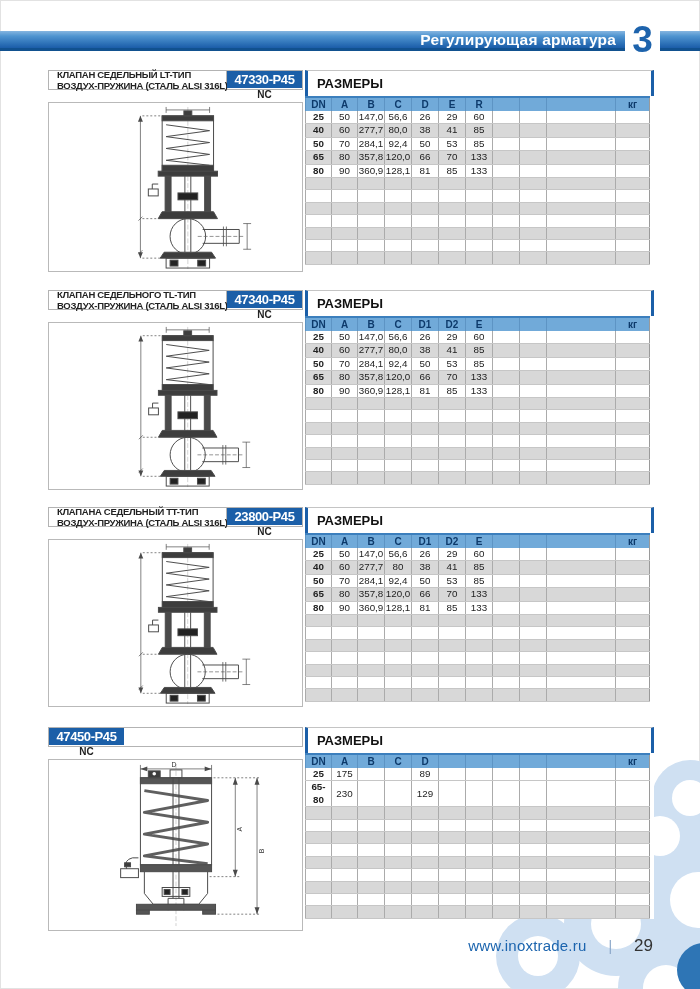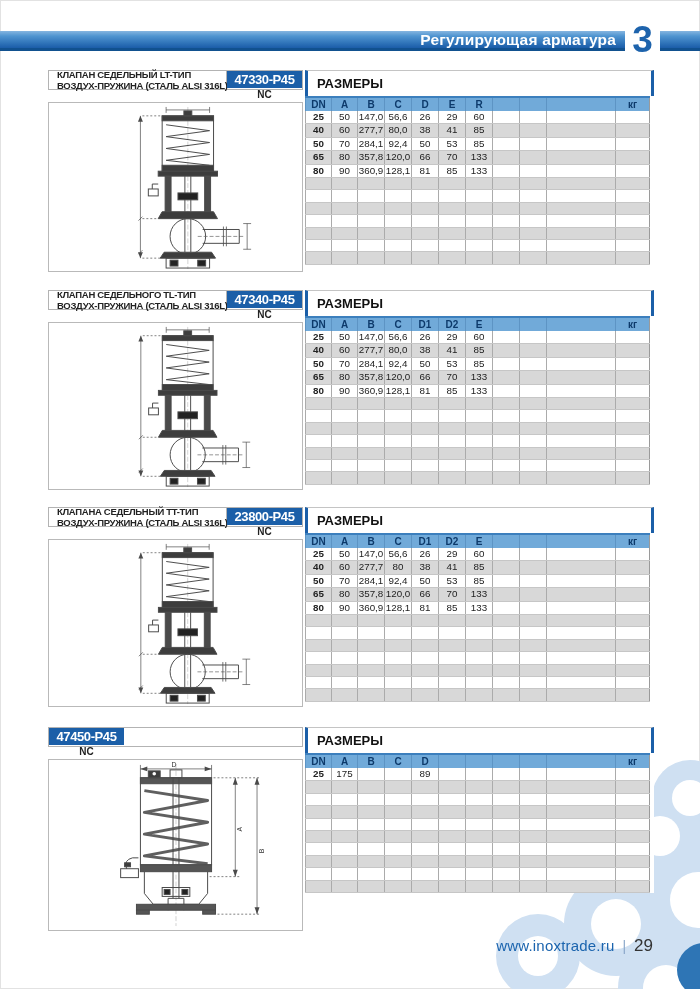--- a/index.html
+++ b/index.html
@@ -68,21 +68,21 @@
     font-size:9.8px; color:#222; text-align:center; height:12.4px; line-height:12.4px;
     border-left:1px solid #ababab; border-bottom:1px solid #c6c6c6; overflow:hidden;
     padding:0;
   }
   table.dim { border:1px solid #9a9a9a; }
   table.dim tr.alt td { background:#d8d8d8; }
   table.dim td.dn { font-weight:bold; }
   
   .footer {
     position:absolute; top:936px; right:47px; z-index:2;
-    font-size:15px; display:flex; align-items:baseline; gap:8px;
+    font-size:15px; display:flex; align-items:baseline; gap:22px;
   }
   .site { color:#1b64ae; letter-spacing:0.2px; }
   .fsep { color:#8aa7c9; font-size:14px; }
   .pageno { color:#333; font-size:17px; }
   
   .wm { position:absolute; right:0; bottom:0; z-index:0; pointer-events:none; }
   svg text { font-family:"Liberation Sans", sans-serif; }
 </style>
 </head>
 <body>
@@ -915,20 +915,33 @@
               <td></td>
               <td></td>
               <td>89</td>
               <td></td>
               <td></td>
               <td></td>
               <td></td>
               <td></td>
               <td></td>
             </tr>
+            <tr>
+              <td class="dn">65-80</td>
+              <td>230</td>
+              <td></td>
+              <td></td>
+              <td>129</td>
+              <td></td>
+              <td></td>
+              <td></td>
+              <td></td>
+              <td></td>
+              <td></td>
+            </tr>
             <tr class="alt">
               <td class="dn"></td>
               <td></td>
               <td></td>
               <td></td>
               <td></td>
               <td></td>
               <td></td>
               <td></td>
               <td></td>

